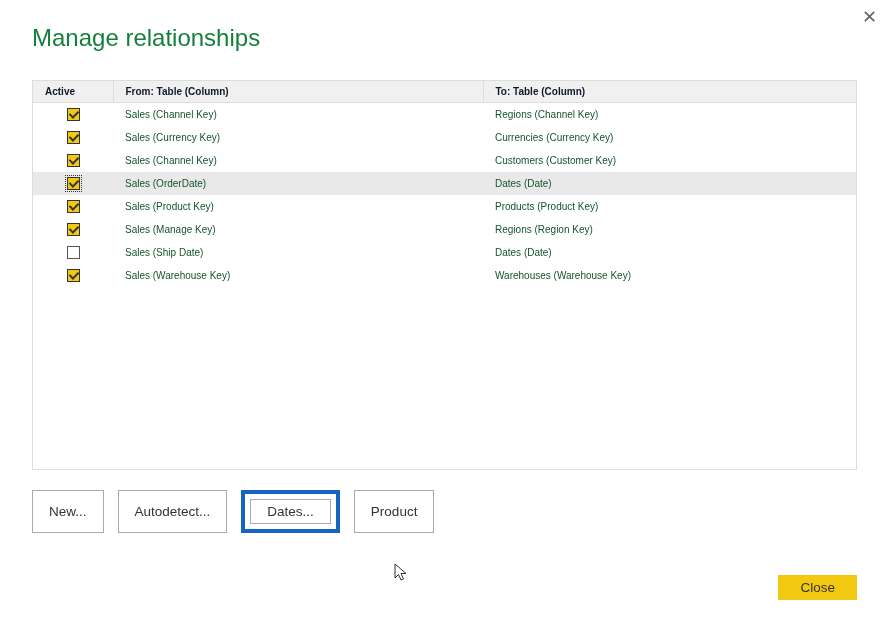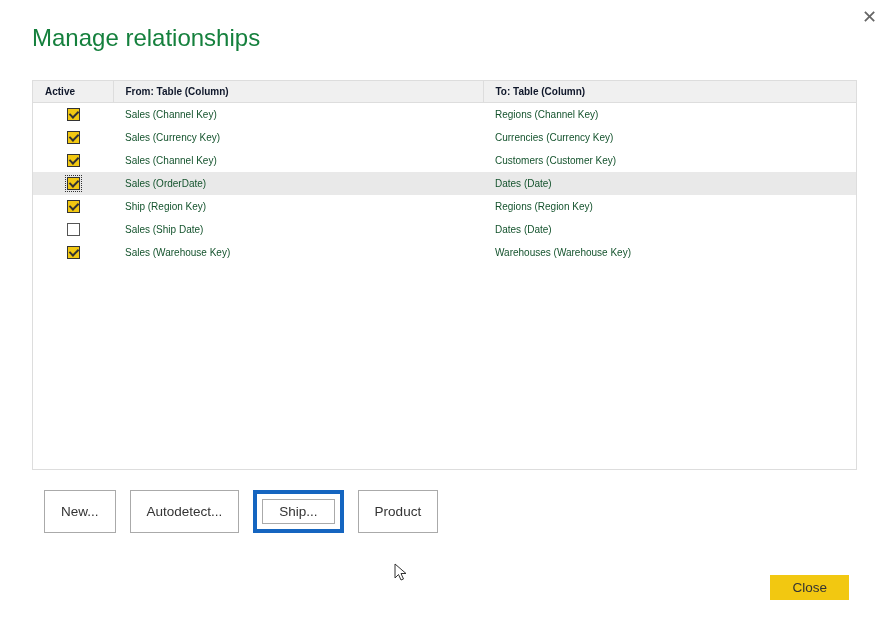--- a/index.html
+++ b/index.html
@@ -79,42 +79,42 @@
       height: 7px;
       border: solid #333;
       border-width: 0 2px 2px 0;
       transform: rotate(45deg);
     }
     .checkbox.focused {
       outline: 1px dotted #333;
       outline-offset: 1px;
     }
     .button-row {
-      margin: 20px 32px 0 44px;
+      margin: 20px 32px 0 32px;
       display: flex;
       gap: 14px;
     }
     .btn {
       background: #fff;
       border: 1px solid #aaa;
       padding: 4px 16px;
       font-size: 13.5px;
       color: #333;
       cursor: pointer;
       min-width: 60px;
       text-align: center;
     }
     .edit-highlight {
       border: 4px solid #1565c0;
       padding: 5px;
       display: inline-block;
     }
     .close-row {
       position: absolute;
-      right: 40px;
+      right: 32px;
       bottom: 20px;
     }
     .btn-close {
       background: #f2c811;
       border: none;
       padding: 5px 22px;
       font-size: 13.5px;
       color: #333;
       cursor: pointer;
     }
@@ -162,42 +162,47 @@
           <td>Sales (Channel Key)</td>
           <td>Customers (Customer Key)</td>
         </tr>
         <tr class="selected">
           <td style="text-align: center;"><span class="checkbox checked focused"></span></td>
           <td>Sales (OrderDate)</td>
           <td>Dates (Date)</td>
         </tr>
         <tr>
           <td style="text-align: center;"><span class="checkbox checked"></span></td>
-          <td>Ship (Region Key)</td>
+          <td>Sales (Product Key)</td>
+          <td>Products (Product Key)</td>
+        </tr>
+        <tr>
+          <td style="text-align: center;"><span class="checkbox checked"></span></td>
+          <td>Sales (Manage Key)</td>
           <td>Regions (Region Key)</td>
         </tr>
         <tr>
           <td style="text-align: center;"><span class="checkbox"></span></td>
           <td>Sales (Ship Date)</td>
           <td>Dates (Date)</td>
         </tr>
         <tr>
           <td style="text-align: center;"><span class="checkbox checked"></span></td>
           <td>Sales (Warehouse Key)</td>
           <td>Warehouses (Warehouse Key)</td>
         </tr>
       </tbody>
   </table>
 </div>
 
 <div class="button-row">
   <button class="btn">New...</button>
   <button class="btn">Autodetect...</button>
   <span class="edit-highlight">
-    <button class="btn">Ship...</button>
+    <button class="btn">Dates...</button>
   </span>
   <button class="btn">Product</button>
 </div>
 
 <div class="close-row">
   <button class="btn-close">Close</button>
 </div>
 
 <svg class="cursor" width="16" height="20" viewBox="0 0 16 20">
   <path d="M1 1 L1 15 L4.5 11.5 L7 17 L9.5 16 L7 10.5 L12 10.5 Z" fill="#fff" stroke="#333" stroke-width="1"></path>

